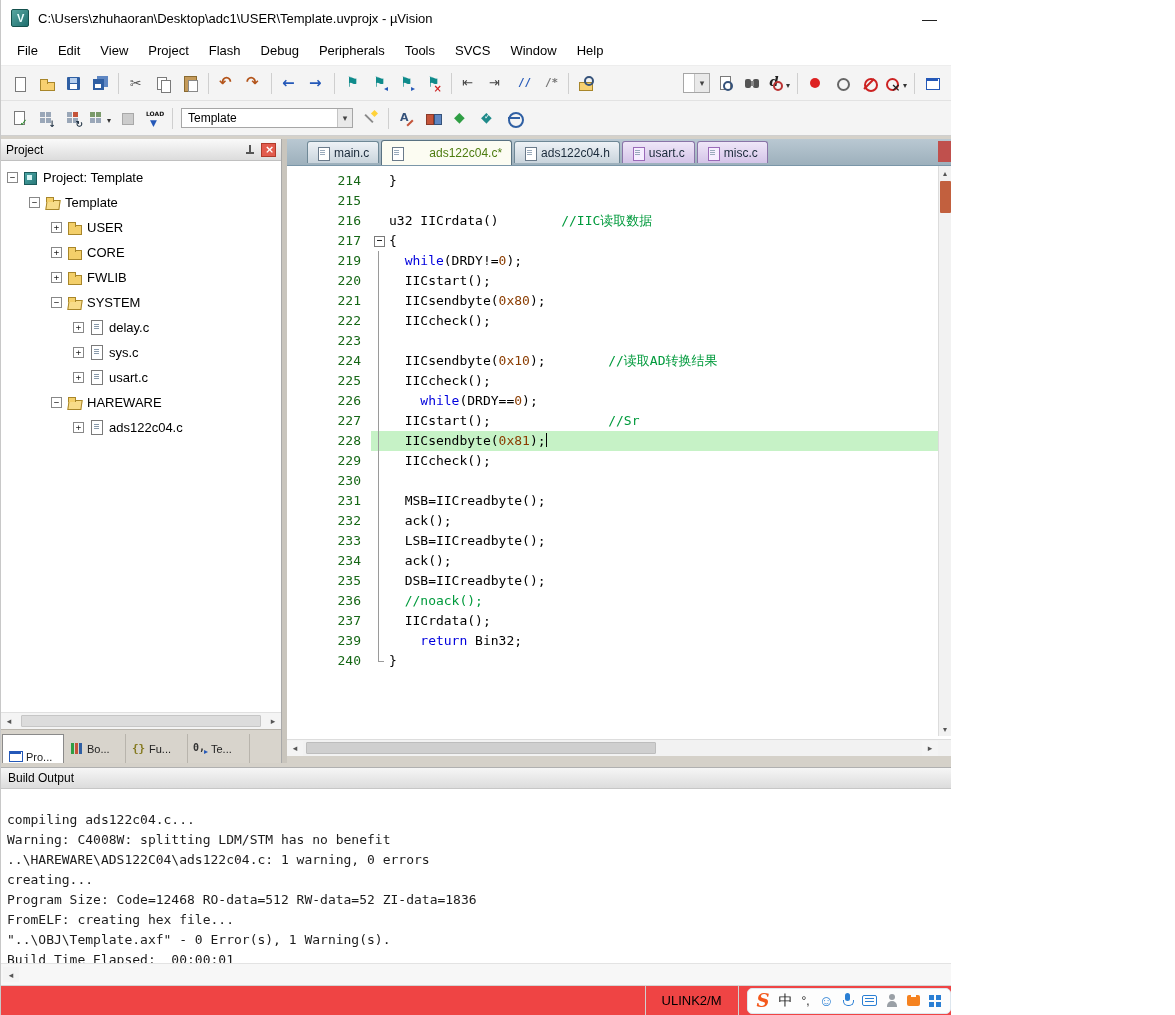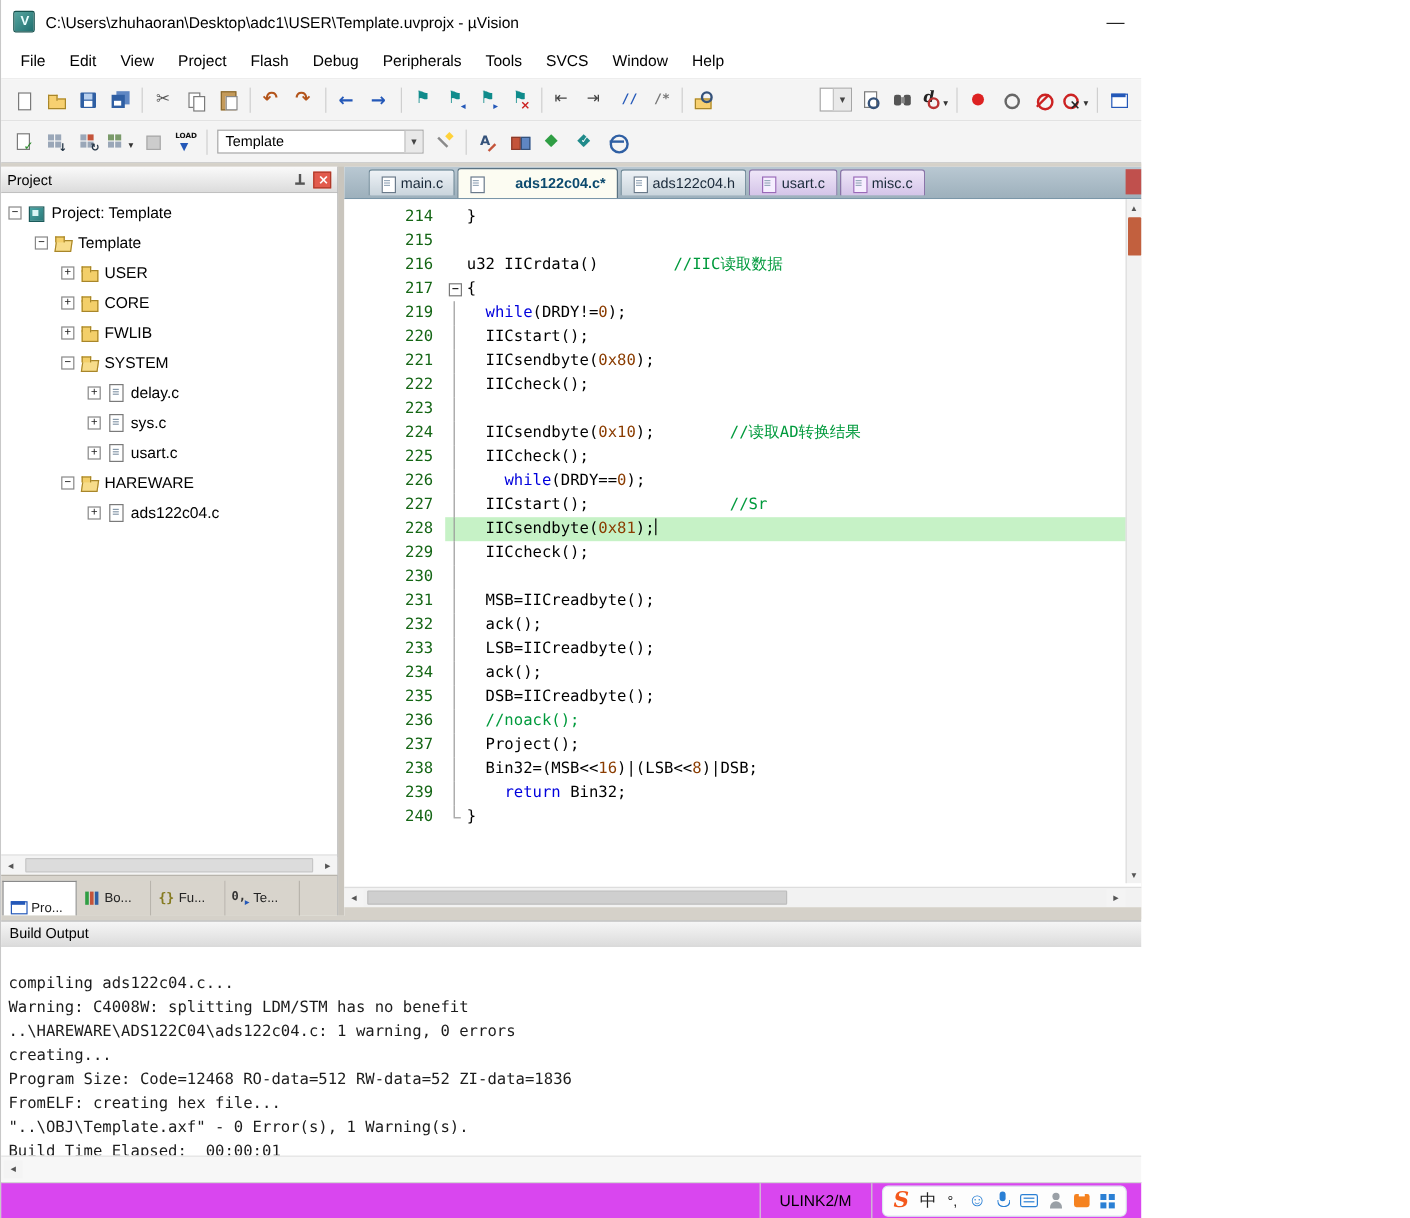--- a/index.html
+++ b/index.html
@@ -138,21 +138,21 @@
   .panel-tabs{height:34px;background:#d8d4cc;border-top:1px solid #b8b4ac;display:flex;align-items:flex-end;padding:0 1px;flex:none;}
   .ptab{height:29px;min-width:62px;display:flex;align-items:center;gap:3px;padding:0 5px;font-size:11px;color:#222;border-right:1px solid #b8b4ac;background:#d8d4cc;}
   .ptab.active{background:#fff;border:1px solid #8a8a8a;border-bottom:none;align-items:flex-end;}
   .ptab-label{white-space:nowrap;}
   .splitter{width:5px;background:#c9c5bd;flex:none;}
 
   
   .editor{flex:1;display:flex;flex-direction:column;position:relative;background:#fff;min-width:0;}
   .tabstrip{height:27px;background:linear-gradient(#b9c8d2,#9db0bc);display:flex;align-items:center;padding-left:20px;border-bottom:1px solid #7a96a8;flex:none;}
   .etab{display:flex;align-items:center;gap:5px;height:22px;padding:0 9px;margin-right:2px;border:1px solid #6f8896;border-bottom:none;border-radius:3px 3px 0 0;background:linear-gradient(#eef2f6,#c9d4dc);font-size:12px;color:#1a2a3a;white-space:nowrap;}
-  .etab.active{background:#fcfcf2;font-weight:bold;height:25px;border-color:#5a7282;color:#0c4a6e;gap:26px;}
+  .etab.active{background:#fcfcf2;font-weight:normal;height:25px;border-color:#5a7282;color:#4d7c0f;gap:26px;}
   .etab.purple{background:linear-gradient(#efe6f8,#d4c4e8);border-color:#8a74a8;}
   .code-area{height:573px;background:#fff;overflow:hidden;flex:none;}
   #code-lines{padding-top:5px;font:13px/20px "DejaVu Sans Mono","Liberation Mono",monospace;}
   .cl{display:flex;height:20px;}
   .gut{flex:none;width:84px;padding-right:10px;text-align:right;color:var(--lnum);}
   .lbody{flex:1;display:flex;min-width:0;}
   .cl.cur .lbody{background:var(--curline);}
   .fold{flex:none;width:16px;position:relative;}
   .fold-start::before{content:"";position:absolute;left:3px;top:5px;width:9px;height:9px;background:#fff;border:1px solid #7a7a7a;}
   .fold-start::after{content:"";position:absolute;left:6px;top:9px;width:5px;height:1px;background:#222;}
@@ -179,21 +179,21 @@
 
   
   .gapstrip{height:4px;background:#d5d1c9;flex:none;}
   .build-header{height:22px;display:flex;align-items:center;background:linear-gradient(#f6f6f6,#dcdcdc);border-top:1px solid #b0b0b0;border-bottom:1px solid #c6c6c6;padding:0 7px;font-size:12px;flex:none;}
   .build-content{height:174px;background:#fff;font:13px/20px "DejaVu Sans Mono","Liberation Mono",monospace;color:#1c1c1c;padding:21px 6px;overflow:hidden;flex:none;}
   .bo-line{white-space:pre;height:20px;}
   .bhscroll{height:22px;display:flex;align-items:center;background:#f7f7f7;border-top:1px solid #e3e3e3;flex:none;padding:0 2px;}
   .bh-track{flex:1;height:12px;}
 
   
-  .statusbar{height:30px;display:flex;align-items:center;background:#d946ef;border-top:1px solid #d5d5d5;padding:0 12px;flex:none;}
+  .statusbar{height:30px;display:flex;align-items:center;background:#ef4444;border-top:1px solid #d5d5d5;padding:0 0;flex:none;}
   .sb-fill{flex:1;}
   .status-seg{height:100%;display:flex;align-items:center;padding:0 16px;border-left:1px solid #cfcfcf;border-right:1px solid #cfcfcf;font-size:13px;margin-right:8px;white-space:nowrap;}
   .sogou{display:flex;align-items:center;gap:9px;background:#fdfdfd;border:1px sol1d #dde6ee;border:1px solid #dde6ee;border-radius:5px;height:26px;padding:0 9px;}
   .sg-logo{font:italic bold 18px "DejaVu Serif",serif;color:#f4581c;}
   .sg-lang{font-size:14px;color:#222;font-family:"DejaVu Sans",sans-serif;}
   .sg-punct{font-size:12px;color:#222;}
   .sg-smile{font-size:15px;color:#2a7fd4;}
   .ime-mic{position:relative;width:10px;height:15px;}
   .ime-mic::before{content:"";position:absolute;left:2px;top:0;width:5px;height:8px;background:#2a7fd4;border-radius:3px;}
   .ime-mic::after{content:"";position:absolute;left:0;top:7px;width:9px;height:5px;border:1px solid #2a7fd4;border-top:none;border-radius:0 0 5px 5px;}
@@ -648,28 +648,21 @@
               <span class="gut">236</span>
               <span class="lbody">
                 <span class="fold fold-mid"></span>
                 <span class="ct"><span class="tk-c">  //noack();</span></span>
               </span>
             </div>
             <div class="cl">
               <span class="gut">237</span>
               <span class="lbody">
                 <span class="fold fold-mid"></span>
-                <span class="ct"><span class="tk-p">  Project();</span></span>
-              </span>
-            </div>
-            <div class="cl">
-              <span class="gut">238</span>
-              <span class="lbody">
-                <span class="fold fold-mid"></span>
-                <span class="ct"><span class="tk-p">  Bin32=(MSB&lt;&lt;</span><span class="tk-num">16</span><span class="tk-p">)|(LSB&lt;&lt;</span><span class="tk-num">8</span><span class="tk-p">)|DSB;</span></span>
+                <span class="ct"><span class="tk-p">  IICrdata();</span></span>
               </span>
             </div>
             <div class="cl">
               <span class="gut">239</span>
               <span class="lbody">
                 <span class="fold fold-mid"></span>
                 <span class="ct"><span class="tk-p">    </span><span class="tk-k">return</span><span class="tk-p"> Bin32;</span></span>
               </span>
             </div>
             <div class="cl">

